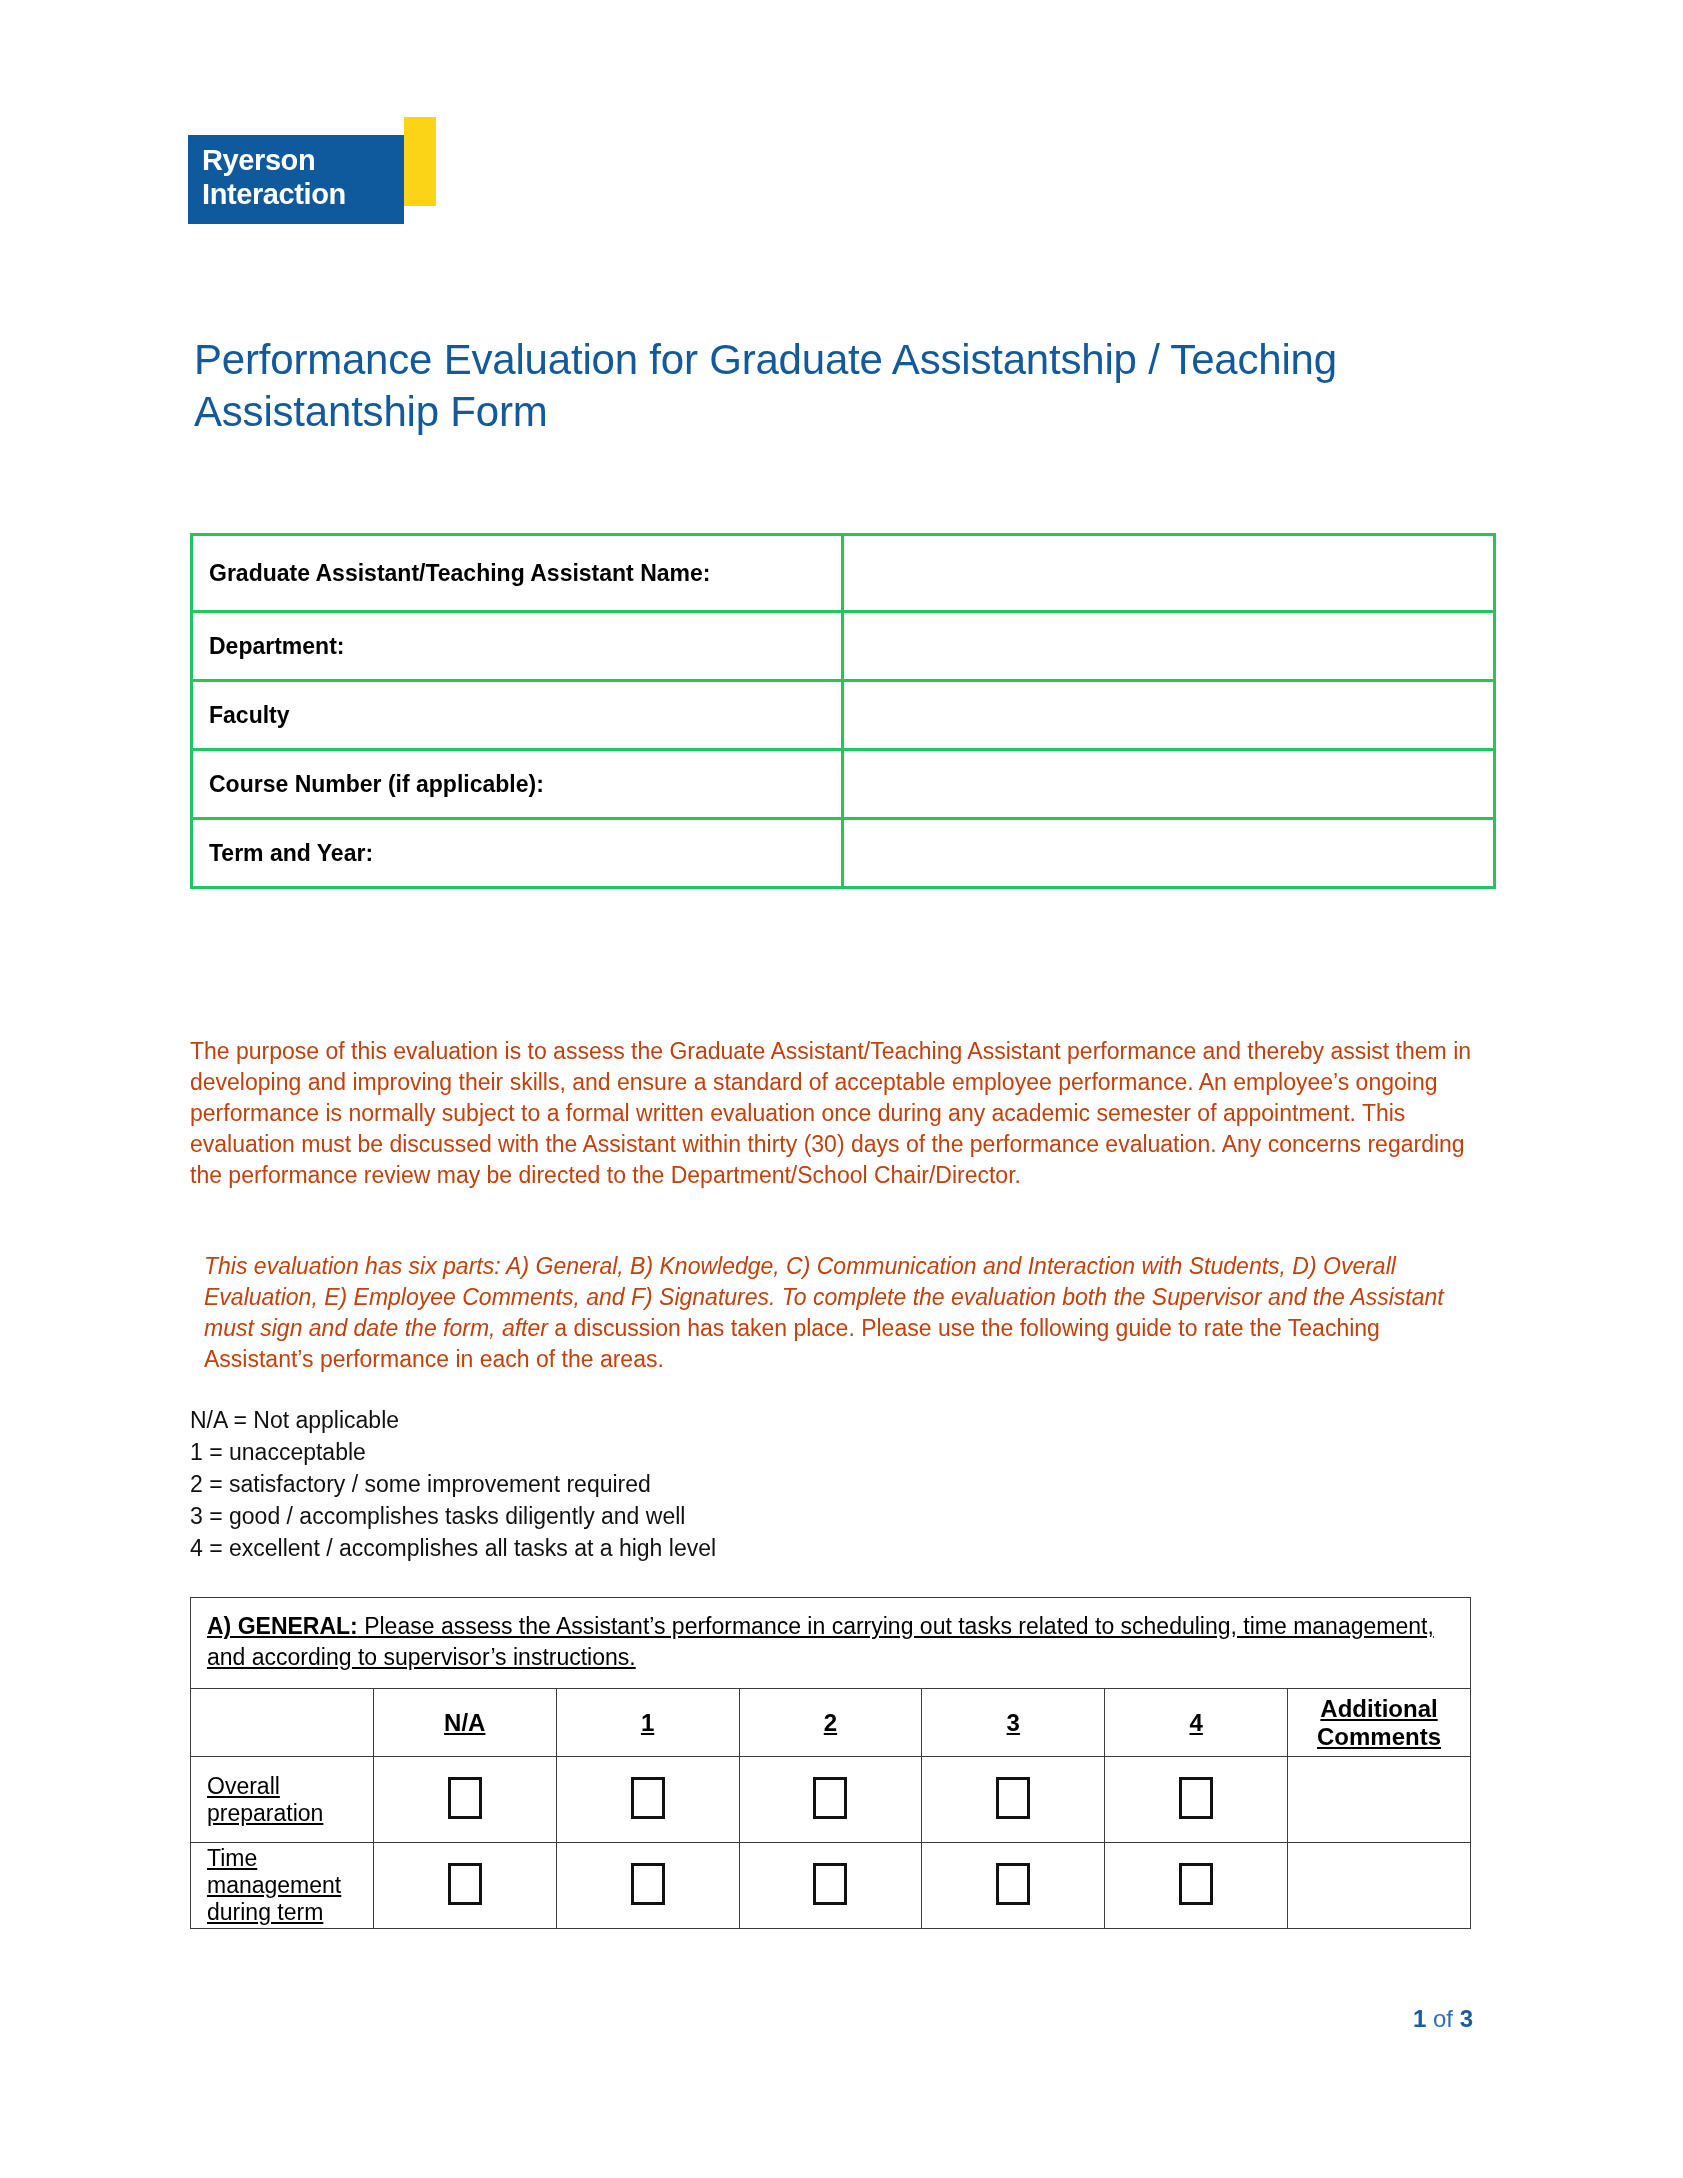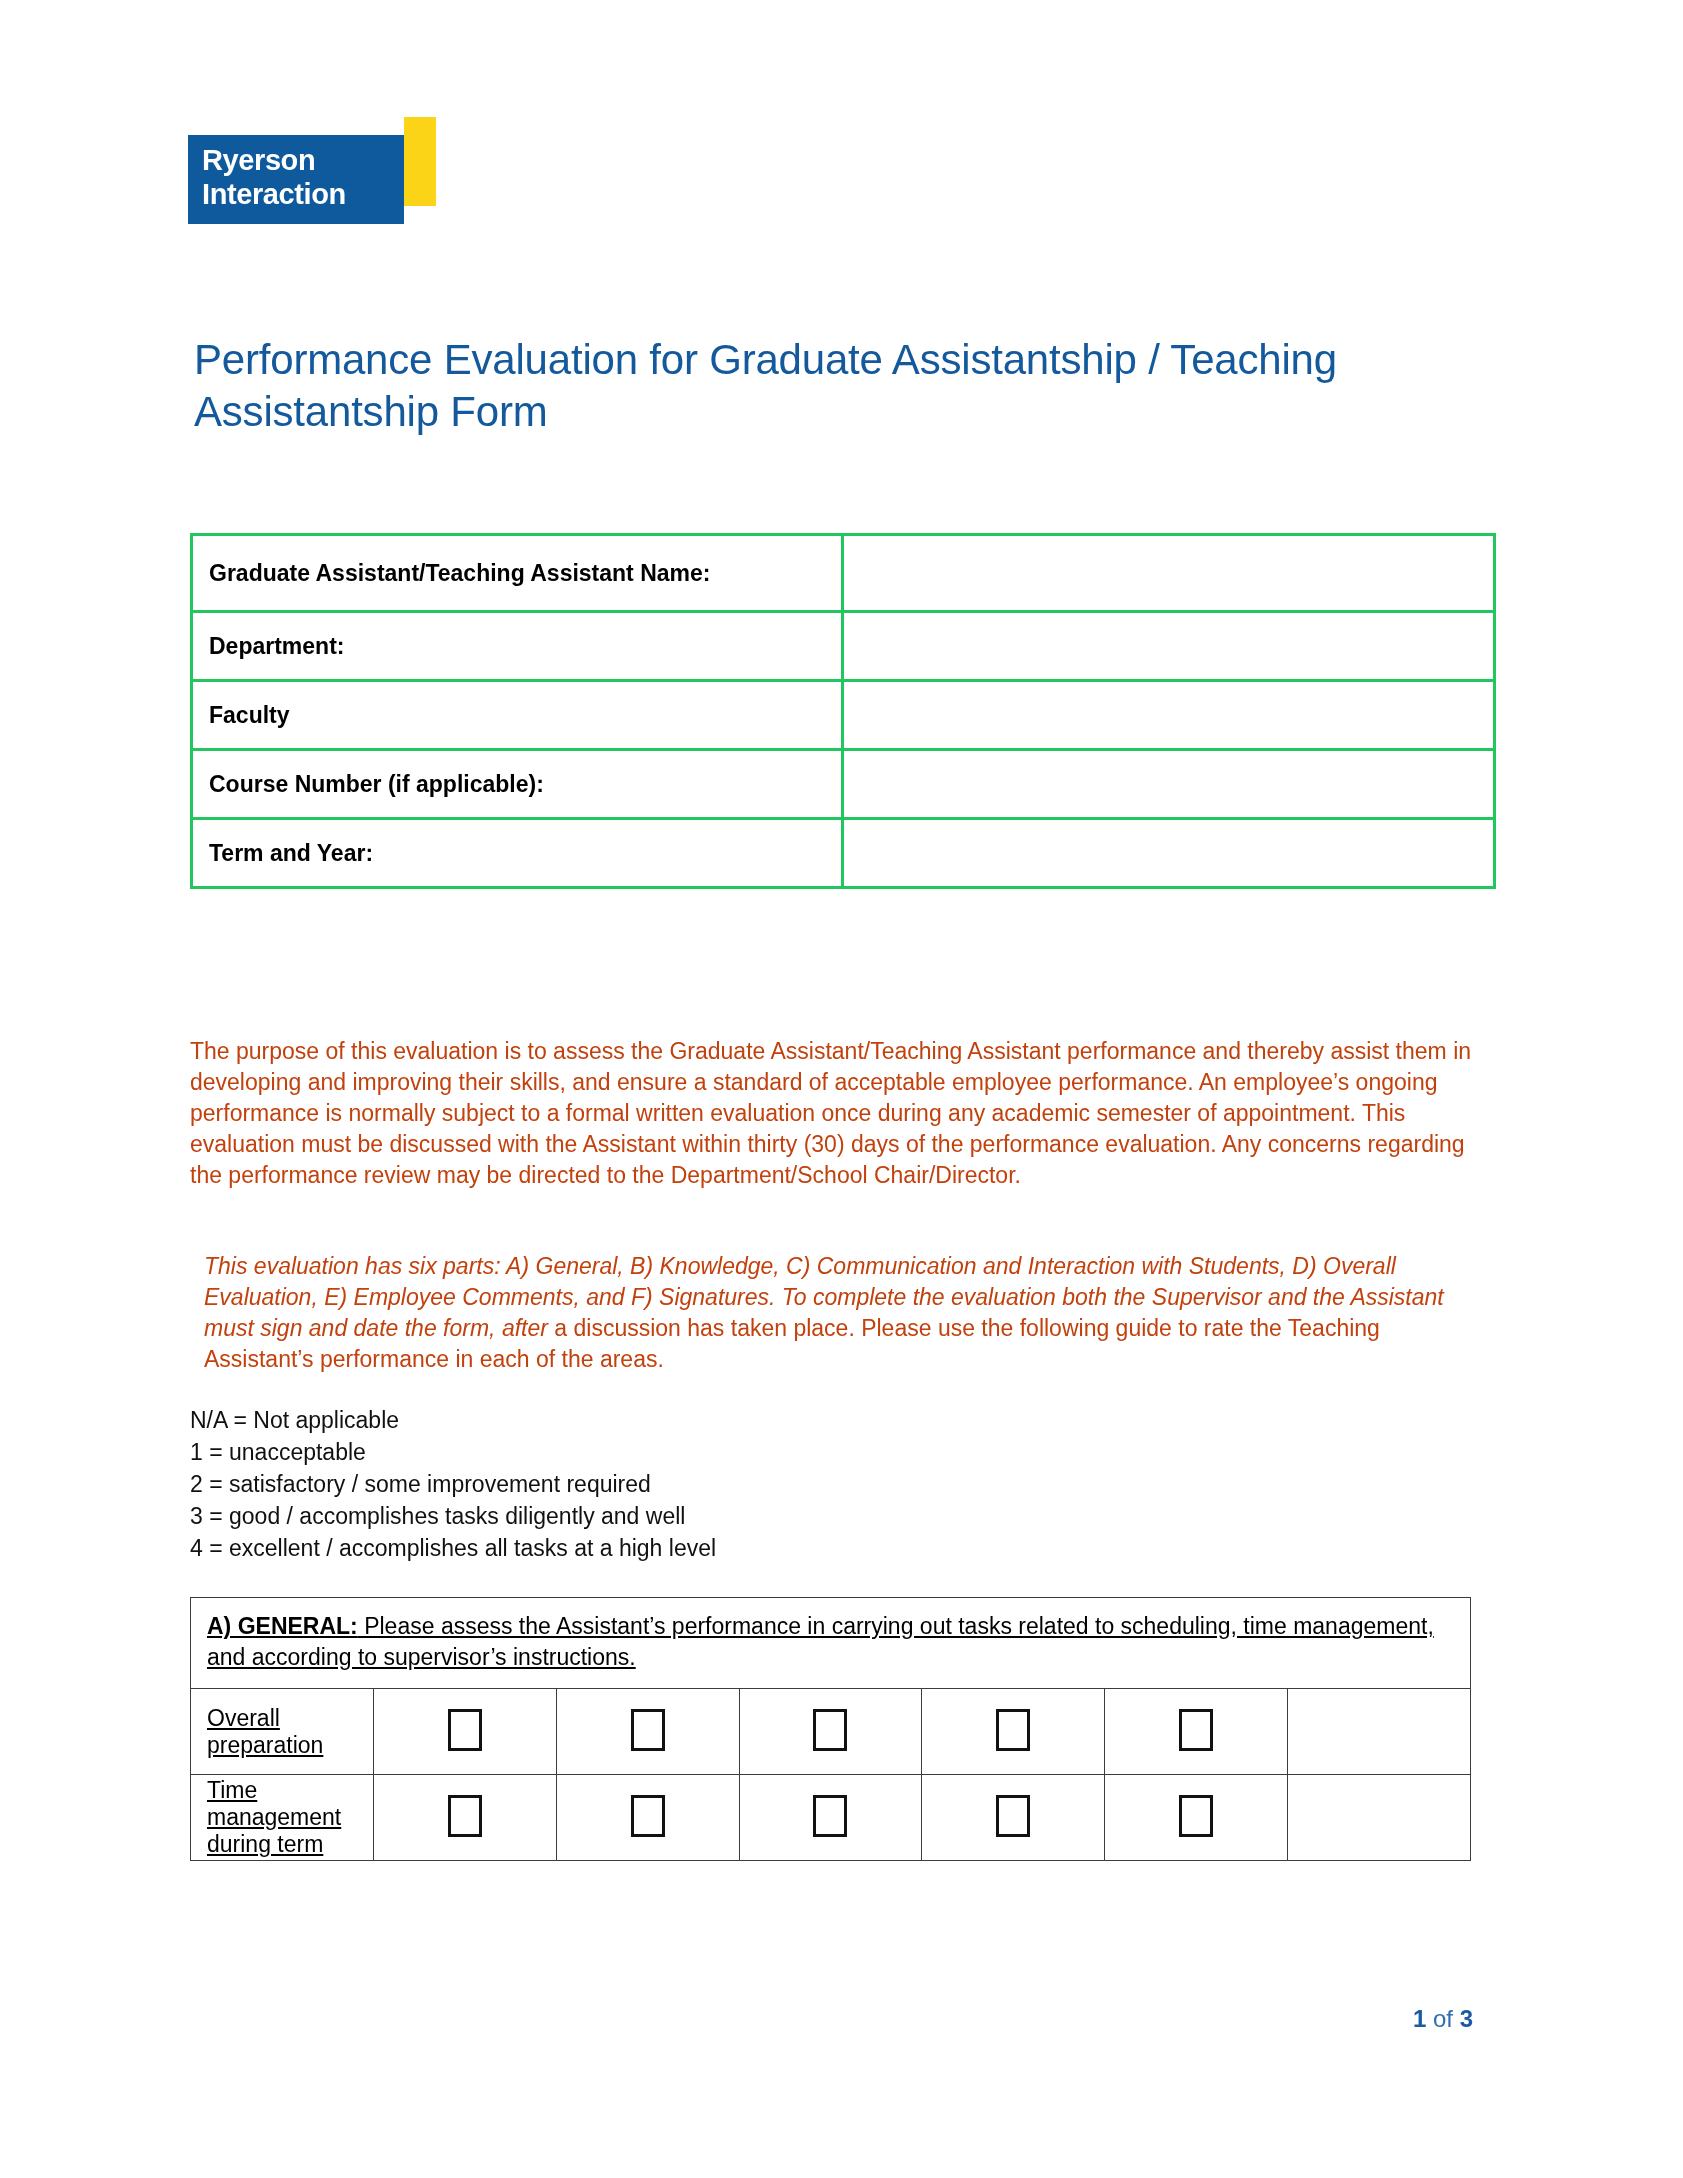--- a/index.html
+++ b/index.html
@@ -239,20 +239,29 @@
     <div>2 = satisfactory / some improvement required</div>
     <div>3 = good / accomplishes tasks diligently and well</div>
     <div>4 = excellent / accomplishes all tasks at a high level</div>
   </div>
 
   <table class="sec-table">
     <tbody>
       <tr>
         <td class="sec-head" colspan="7"><b>A) GENERAL:</b><span> Please assess the Assistant’s performance in carrying out tasks related to scheduling, time management, and according to supervisor’s instructions.</span></td>
       </tr>
+      <tr>
+        <td class="col-item"></td>
+        <td class="col-rate rate-head">N/A</td>
+        <td class="col-rate rate-head">1</td>
+        <td class="col-rate rate-head">2</td>
+        <td class="col-rate rate-head">3</td>
+        <td class="col-rate rate-head">4</td>
+        <td class="col-comm comm-head">Additional Comments</td>
+      </tr>
 
       <tr>
         <td class="item-cell">Overall preparation</td>
         <td class="box-cell"><span class="chk"></span></td>
         <td class="box-cell"><span class="chk"></span></td>
         <td class="box-cell"><span class="chk"></span></td>
         <td class="box-cell"><span class="chk"></span></td>
         <td class="box-cell"><span class="chk"></span></td>
         <td></td>
       </tr>

